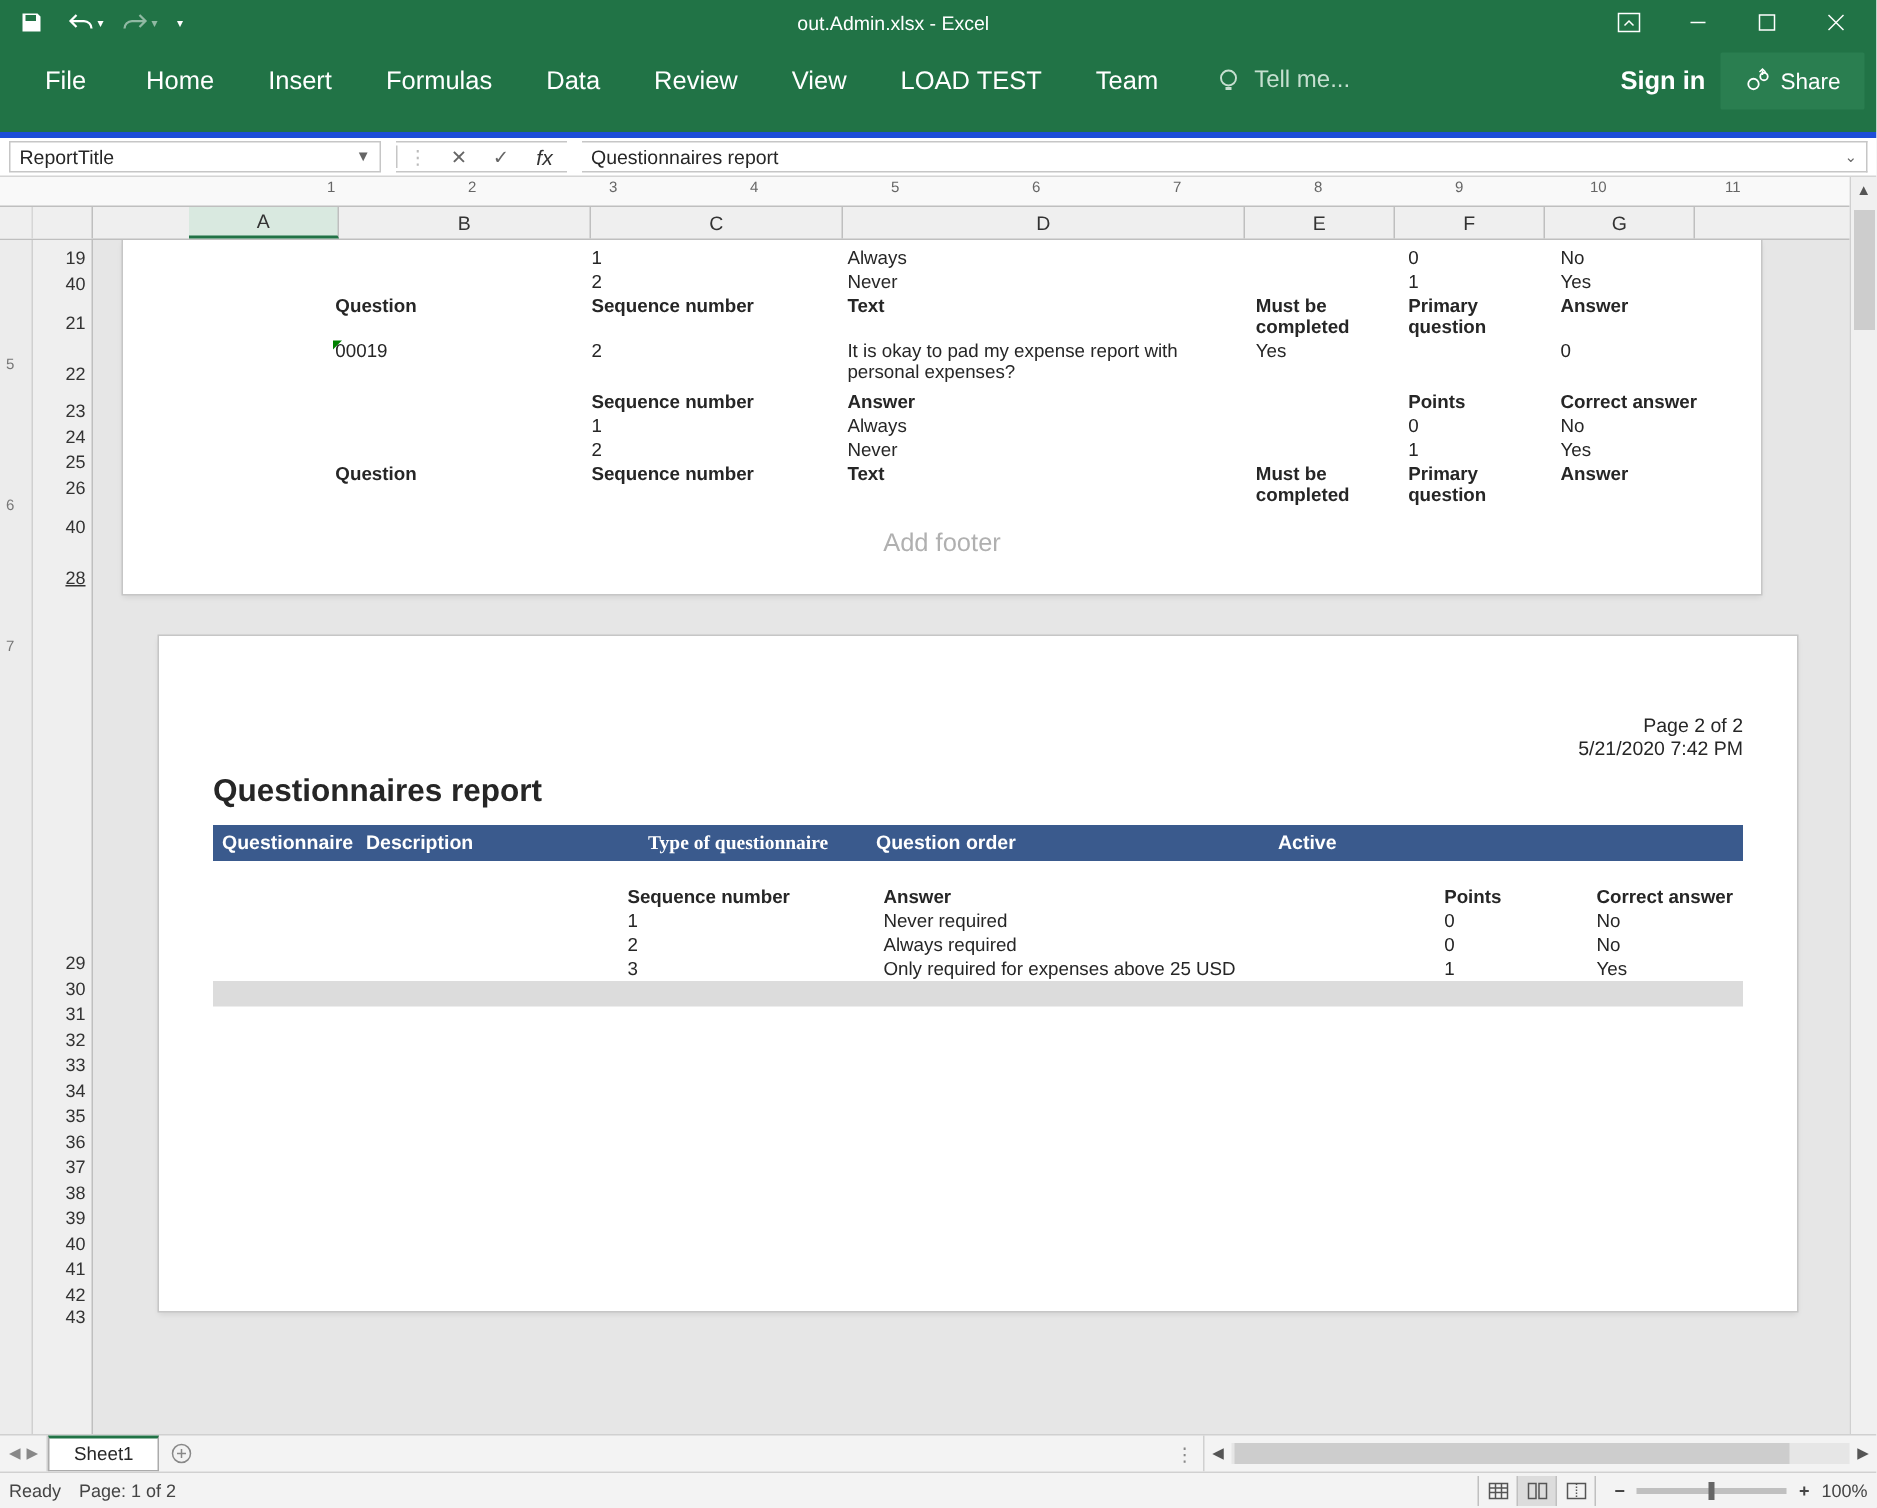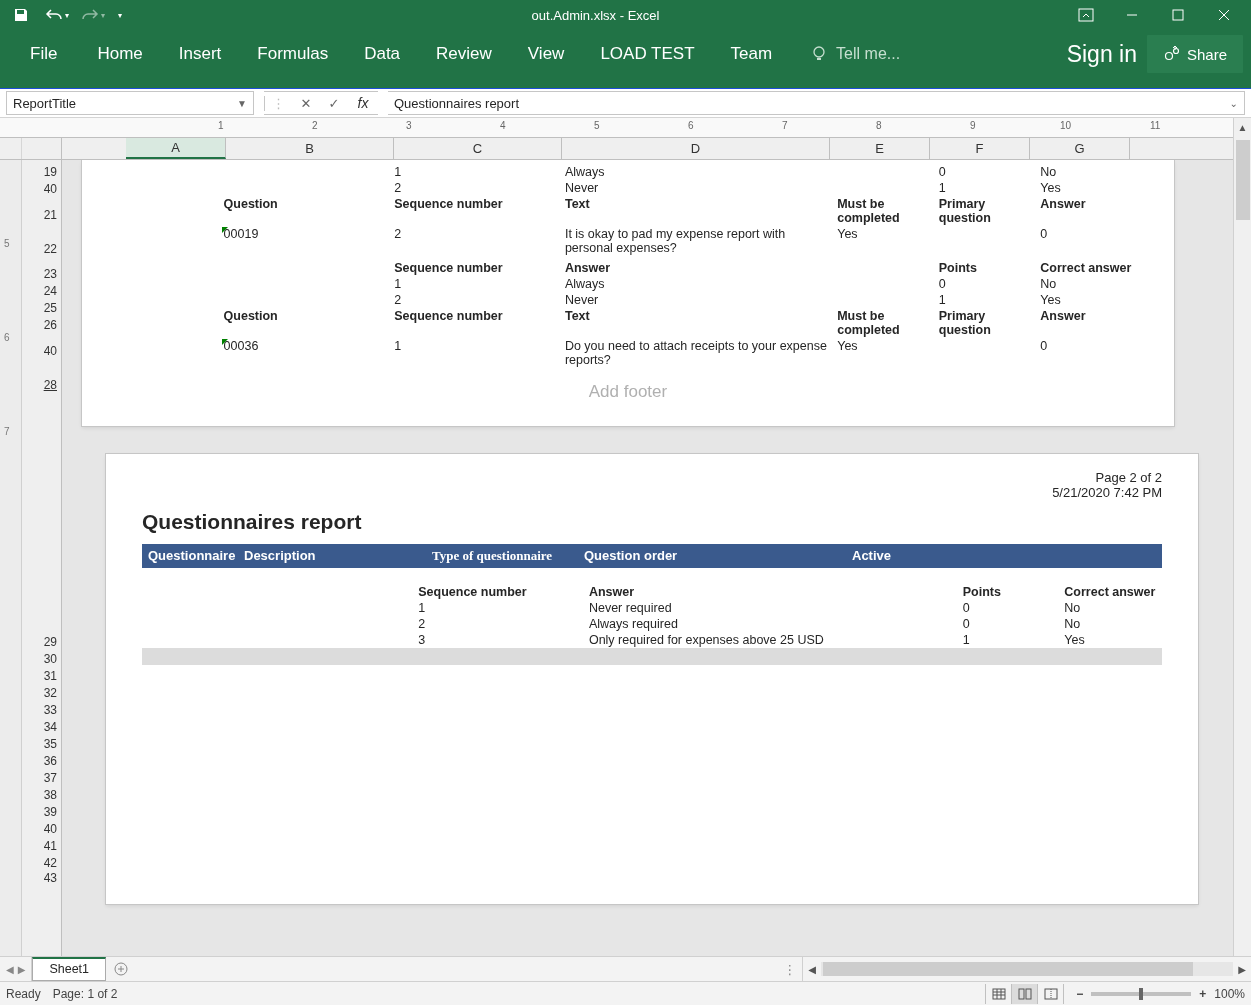--- a/index.html
+++ b/index.html
@@ -65,34 +65,34 @@
   }
   .tellme {
     margin-left: 20px;
     display: flex;
     align-items: center;
     gap: 8px;
     color: #c6dfd0;
     font-size: 16px;
   }
   .spacer { flex: 1; }
-  .signin { font-size: 23px; padding: 8px 10px; }
+  .signin { font-size: 17px; padding: 8px 10px; font-weight: bold; }
   .share {
     display: flex; align-items: center; gap: 6px;
     background: var(--excel-green-light);
     padding: 10px 16px;
     font-size: 15px;
     border-radius: 1px;
   }
 
   
   .fx-row {
     height: 30px;
     background: #fff;
-    border-top: 1px solid #1d4ed8;
+    border-top: 4px solid #1d4ed8;
     border-bottom: 1px solid var(--border-light);
     display: flex;
     align-items: stretch;
     padding: 2px 6px;
     gap: 10px;
   }
   .name-box {
     width: 248px;
     border: 1px solid var(--border-gray);
     background: #fff;
@@ -186,21 +186,21 @@
 
   .page {
     background:#fff;
     margin: 0 8px 28px 20px;
     width: 1092px;
     box-shadow: 0 0 0 1px #c6c6c6, 0 2px 4px rgba(0,0,0,.1);
     position:relative;
     min-height: 200px;
     padding: 4px 0 20px 0;
   }
-  .page.page2 { min-height: 450px; padding-top: 16px; margin-left: 44px; }
+  .page.page2 { min-height: 450px; padding-top: 52px; margin-left: 44px; }
   .pg-content { padding: 0 36px; font-size: 12.5px; }
 
   table.doc { width:100%; border-collapse: collapse; font-size: 12.5px; }
   table.doc td, table.doc th { padding: 1px 4px; vertical-align: top; text-align:left; }
   td.num { text-align:right; padding-right: 10px; }
   td.b, th { font-weight: 600; }
   .txtcode { position:relative; }
   .txtcode::before { content:""; position:absolute; left:-2px; top:0; border-top:6px solid #008000; border-right:6px solid transparent; }
 
   .add-footer {
@@ -527,29 +527,20 @@
             </tr>
             <tr>
               <td></td>
                   <td class="b">Question</td>
               <td class="b num">Sequence number</td>
               <td class="b">Text</td>
               <td class="b">Must be completed</td>
               <td class="b">Primary question</td>
               <td class="b">Answer</td>
             </tr>
-            <tr>
-              <td></td>
-                  <td><span class="txtcode">00036</span></td>
-              <td class="num">1</td>
-              <td>Do you need to attach receipts to your expense reports?</td>
-              <td>Yes</td>
-                  <td></td>
-              <td class="num">0</td>
-            </tr>
           </tbody>
             </table>
         </div>
         <div class="add-footer">Add footer</div>
       </div>
 
       <div class="page page2">
         <div class="pg-header-right">
           <div>Page 2 of 2</div>
           <div>5/21/2020 7:42 PM</div>

